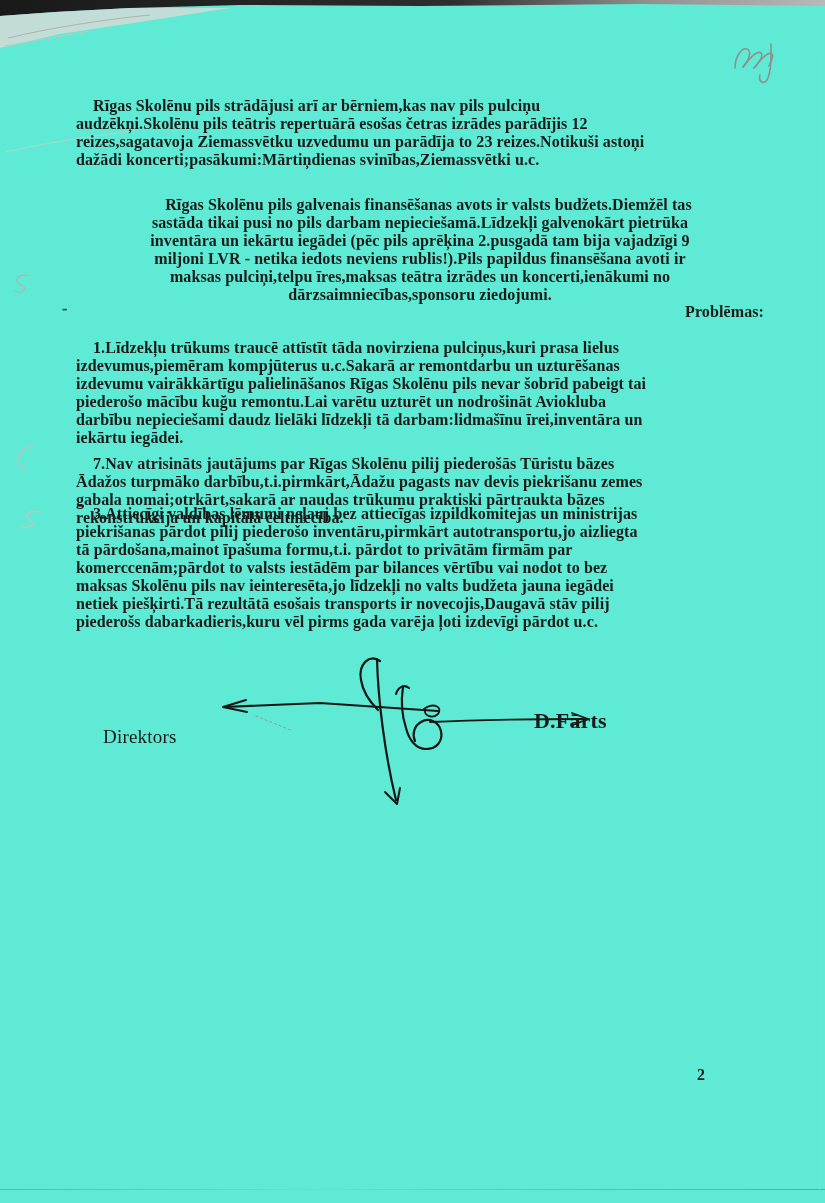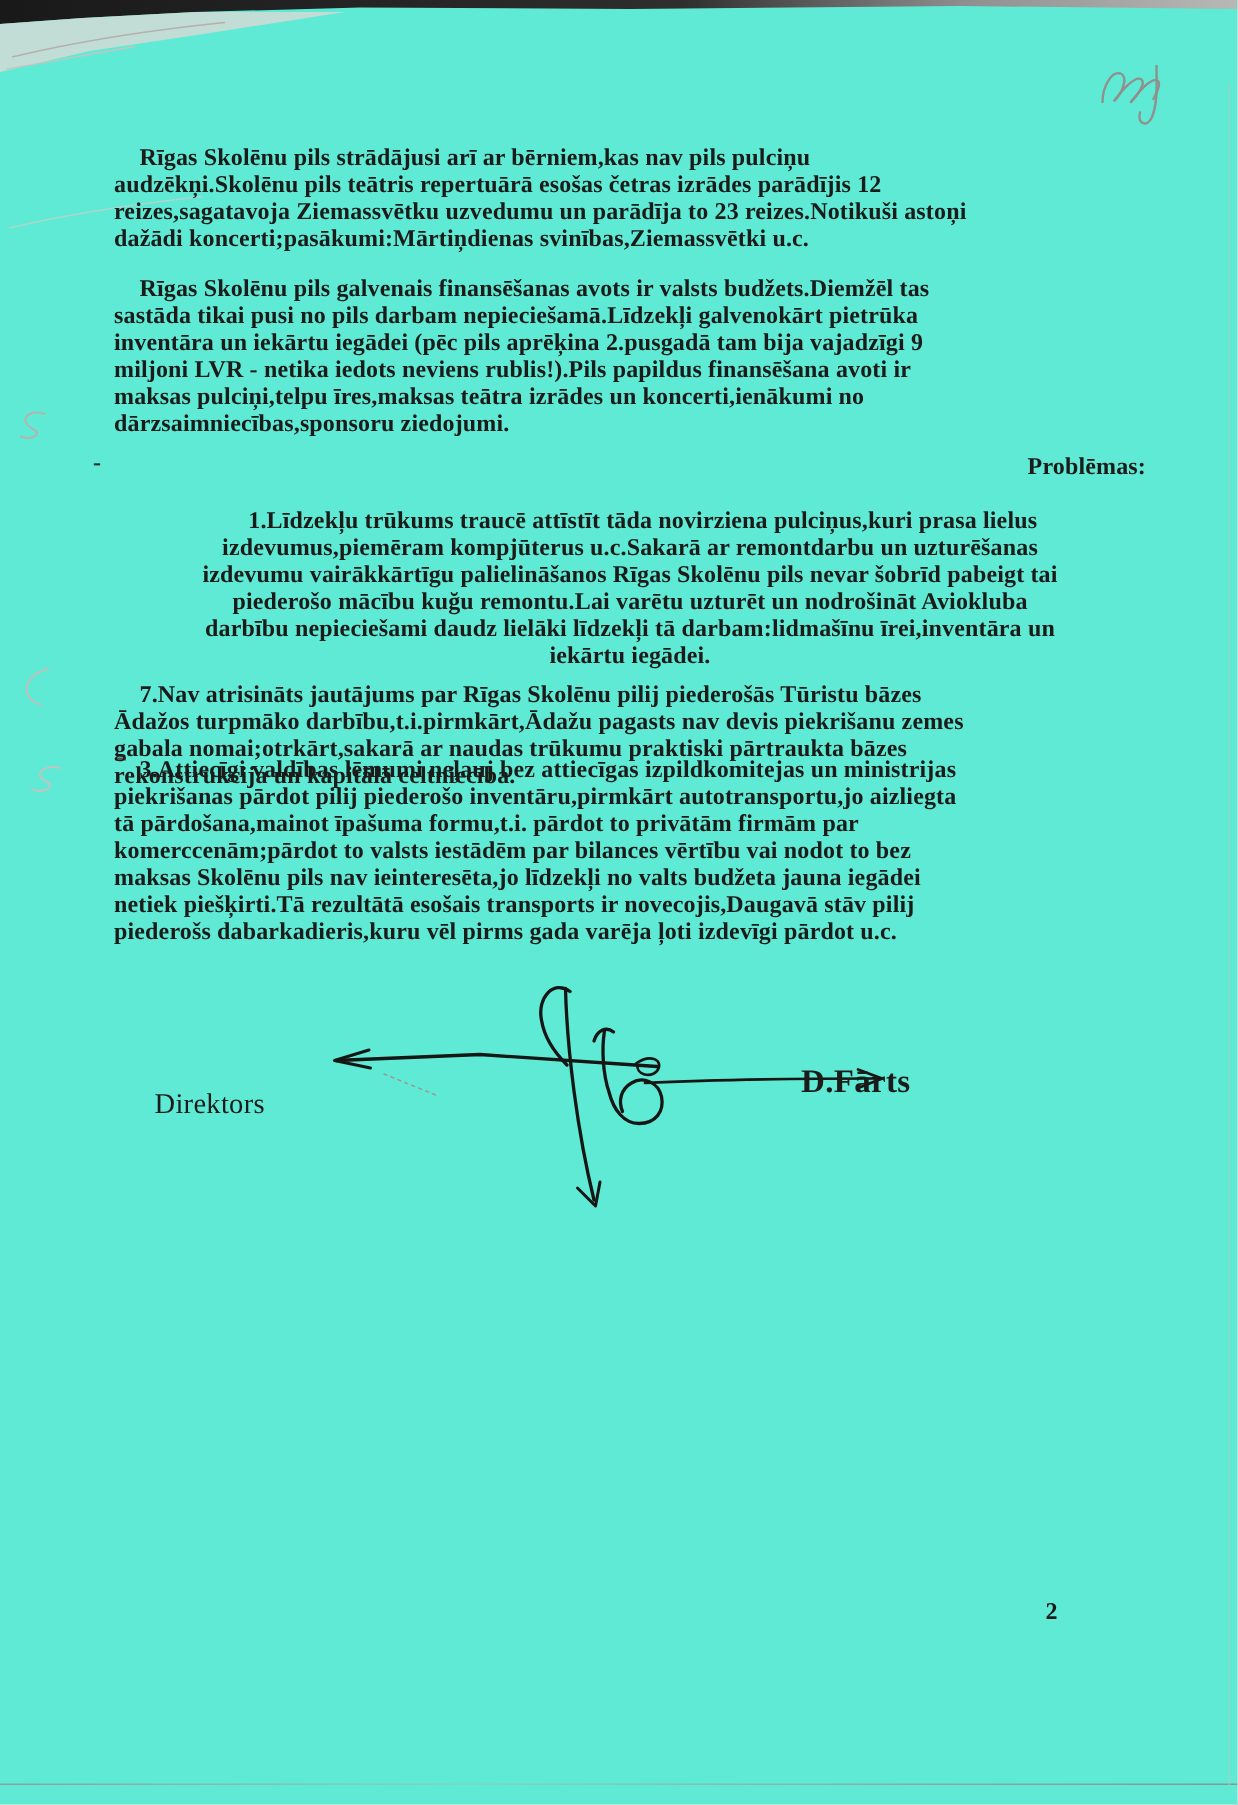--- a/index.html
+++ b/index.html
@@ -17,23 +17,23 @@
     left:76px; width:688px;
     font-size:16px;
     line-height:18px;
     font-weight:bold;
     letter-spacing:0.1px;
     white-space:pre-line;
     text-indent:17px;
     color:#1b1b19;
   }
   .p1 { top:97px; }
-  .p2 { top:184px; }
+  .p2 { top:196px;text-align:center; }
   .heading { top:303px;text-align:right; }
-  .i1 { top:339px;text-align:center; }
+  .i1 { top:339px; }
   .i2 { top:455px; }
   .i3 { top:505px; }
   .margin-dash {
     position:absolute; left:62px; top:300px;
     font-size:16px; font-weight:bold; color:#2a2a28;
   }
   .sig-role {
     position:absolute; left:103px; top:726px;
     font-size:19px; font-weight:normal; letter-spacing:0.2px;
   }

